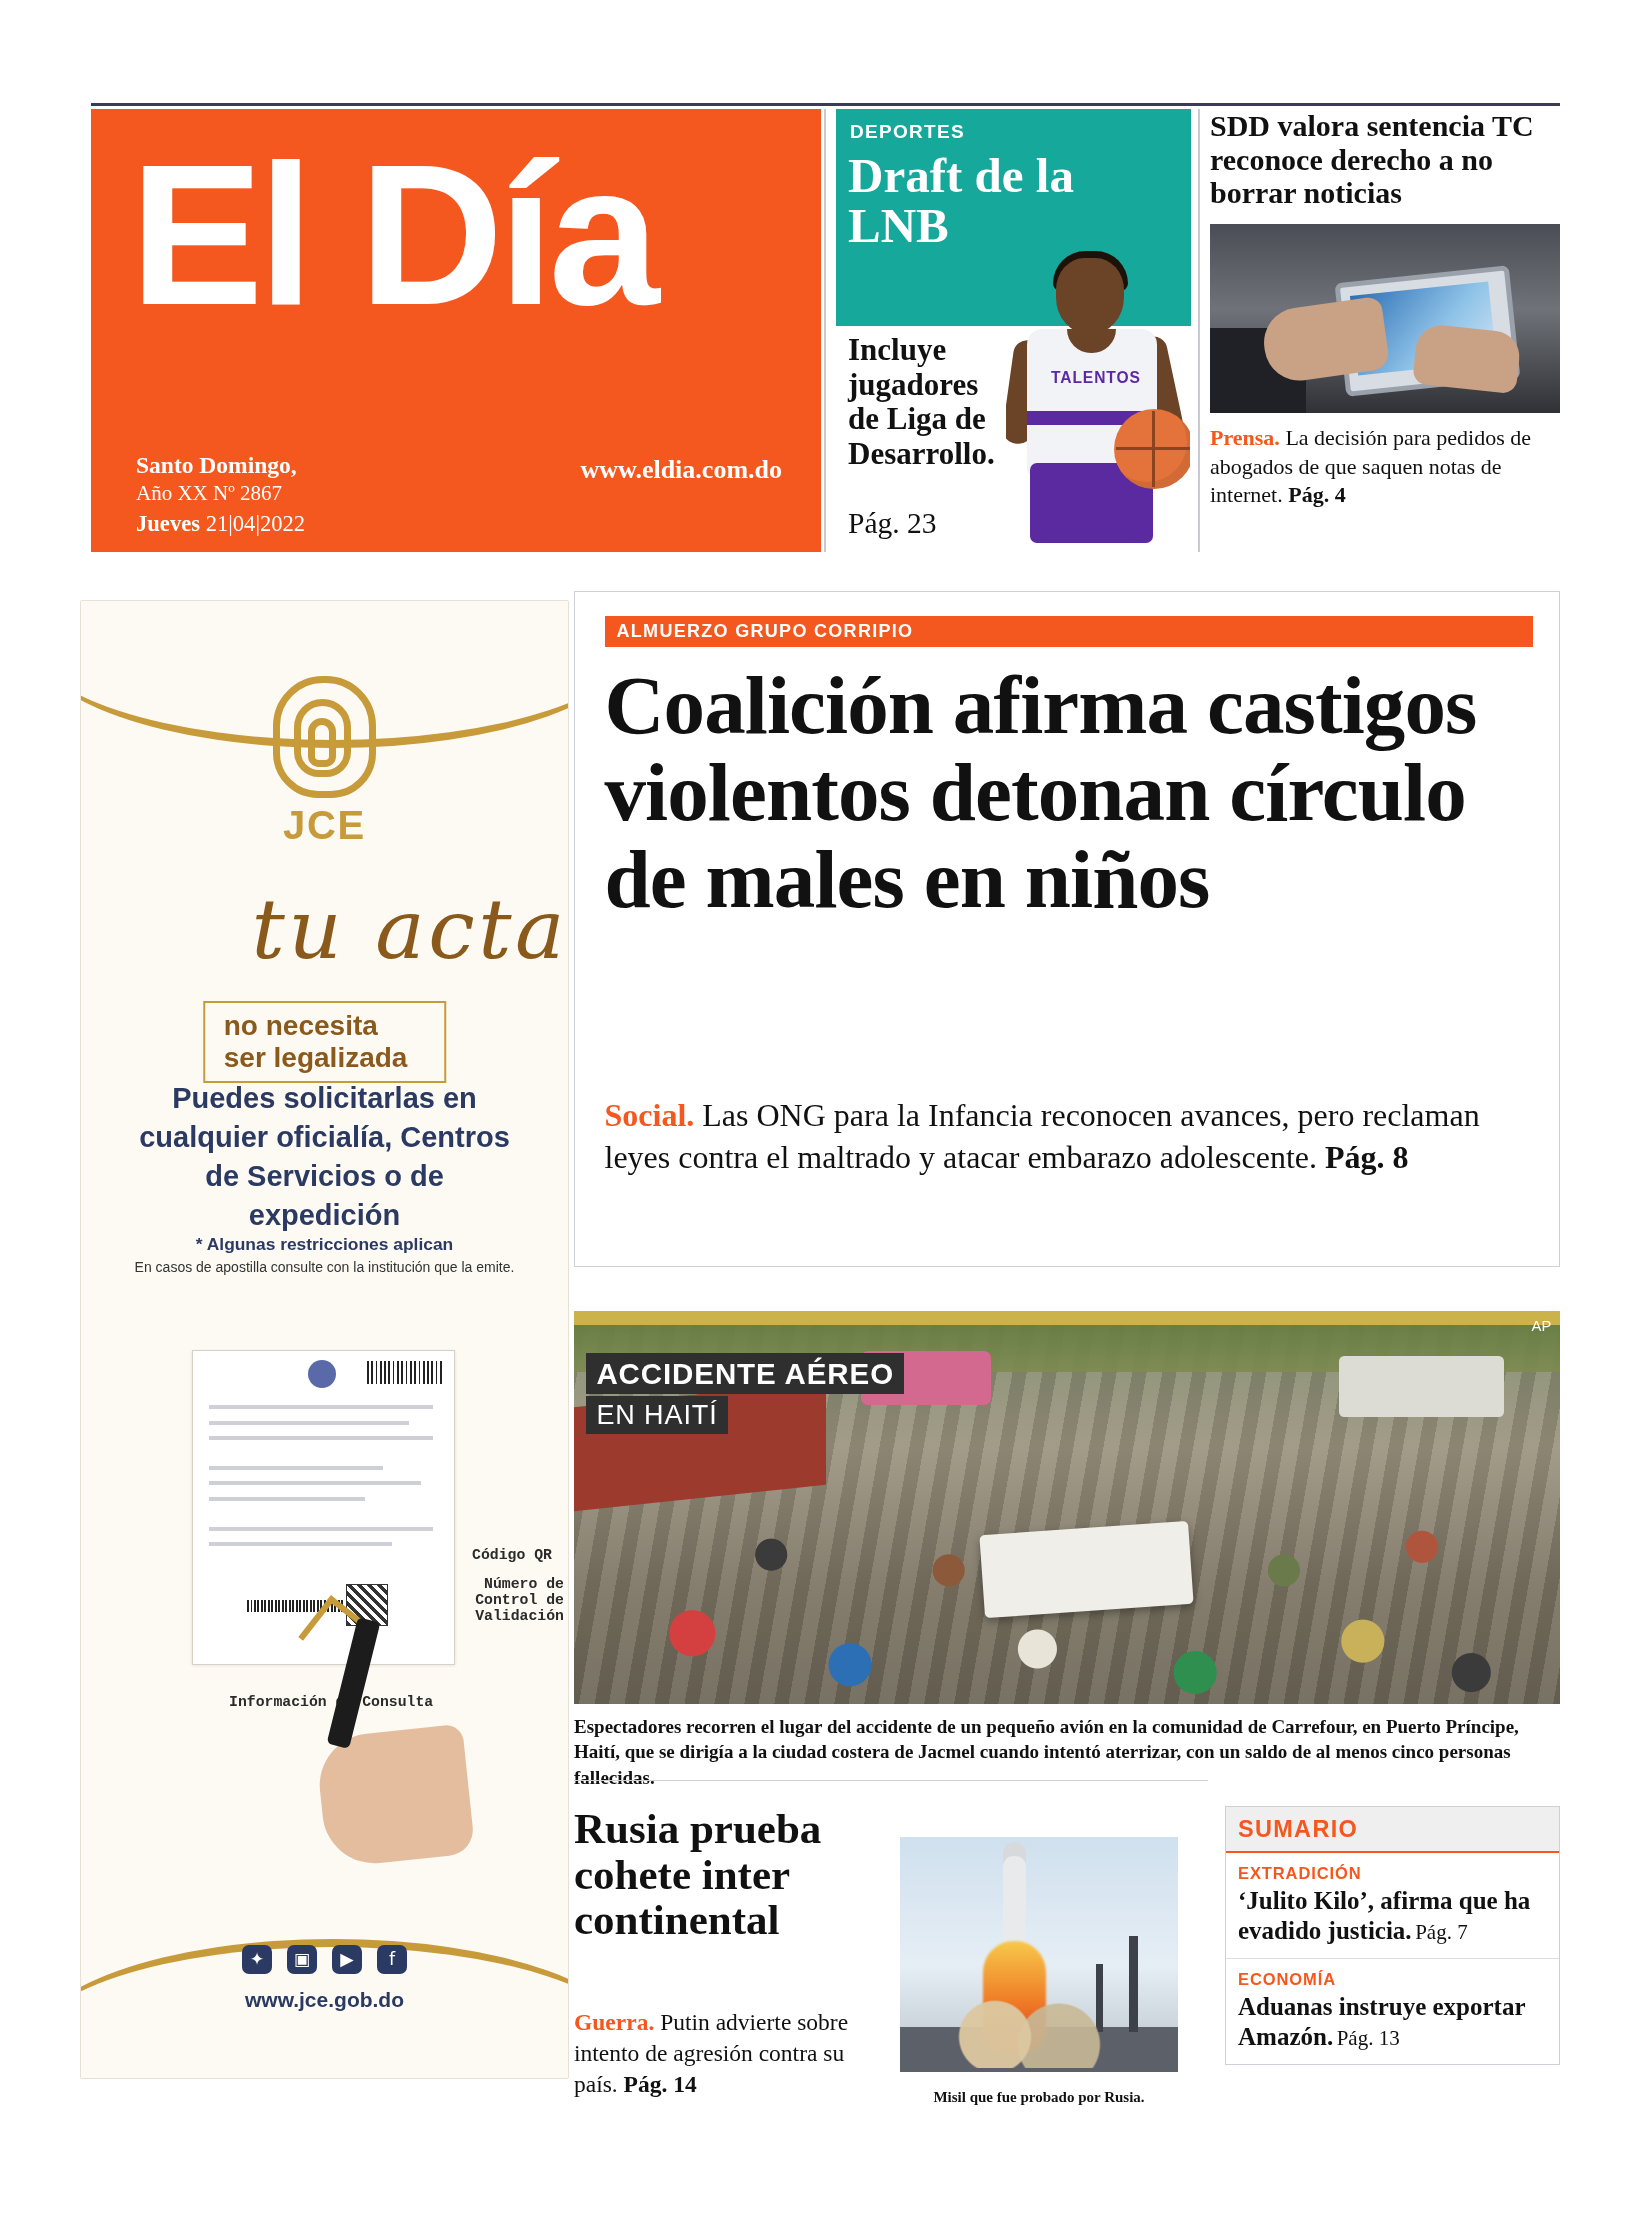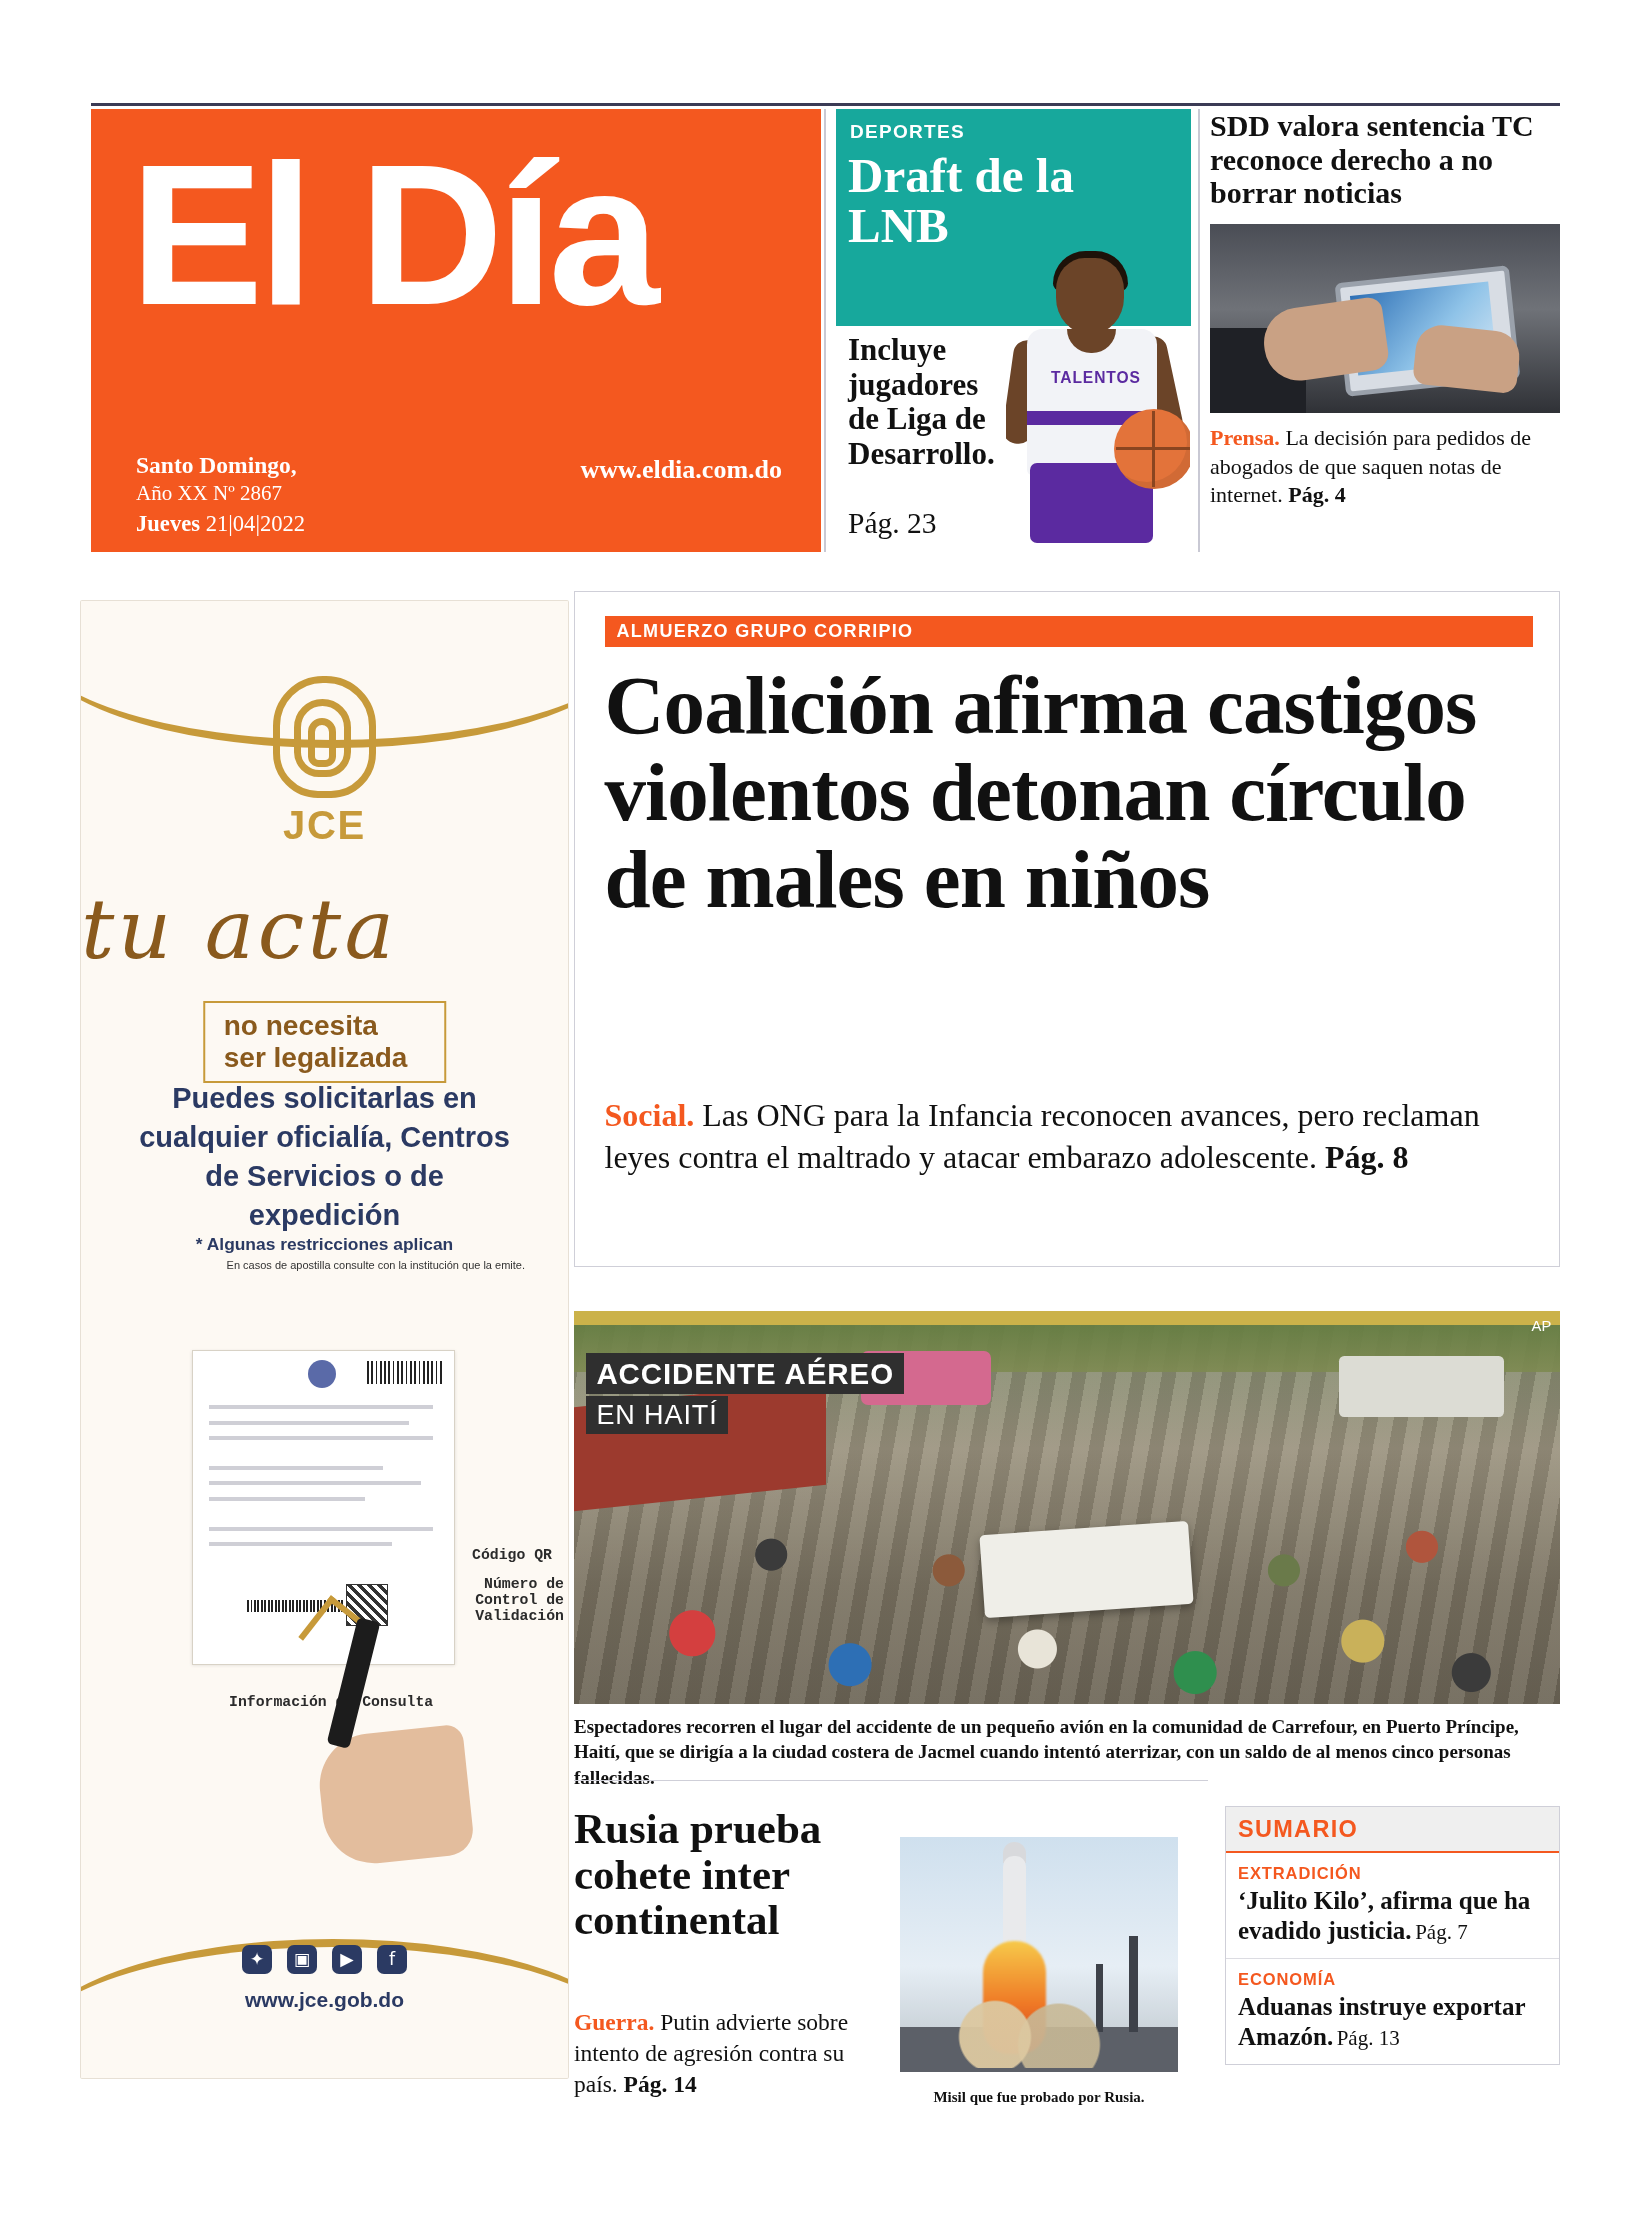--- a/index.html
+++ b/index.html
@@ -327,21 +327,21 @@
   .ad .jce-text {
     margin-top: 5.2px;
     color: #C79A3A;
     font-family: "Liberation Sans", sans-serif;
     font-weight: bold;
     font-size: 40px;
     letter-spacing: 1.7px;
   }
   .ad .script {
     position: absolute; left: 0; right: 0; top: 280px;
-    text-align: left;
+    text-align: right;
     color: #8a5a1d;
     font-family: "DejaVu Serif", serif;
     font-style: italic;
     font-size: 83px;
     letter-spacing: 3.5px;
   }
   .ad .band {
     position: absolute; left: 50%; top: 400px; transform: translateX(-50%);
     padding: 7px 19px;
     border: 2.6px solid #C79A3A;
@@ -362,24 +362,24 @@
   .ad .note1 {
     position: absolute; left: 52px; right: 52px; top: 633px;
     text-align: center;
     color: #2b3a63;
     font-family: "Liberation Sans", sans-serif;
     font-weight: bold;
     font-size: 17.4px;
   }
   .ad .note2 {
     position: absolute; left: 43px; right: 43px; top: 657px;
-    text-align: right;
+    text-align: center;
     color: #333;
     font-family: "Liberation Sans", sans-serif;
-    font-size: 11px;
+    font-size: 14px;
     line-height: 1.35;
   }
   .ad .doc {
     position: absolute; left: 111px; top: 749px;
     width: 261px; height: 313px;
     background: #ffffff;
     border: 0.9px solid #d8d2c6;
     box-shadow: 0 0.9px 3.5px rgba(0,0,0,.12);
     overflow: hidden;
   }

